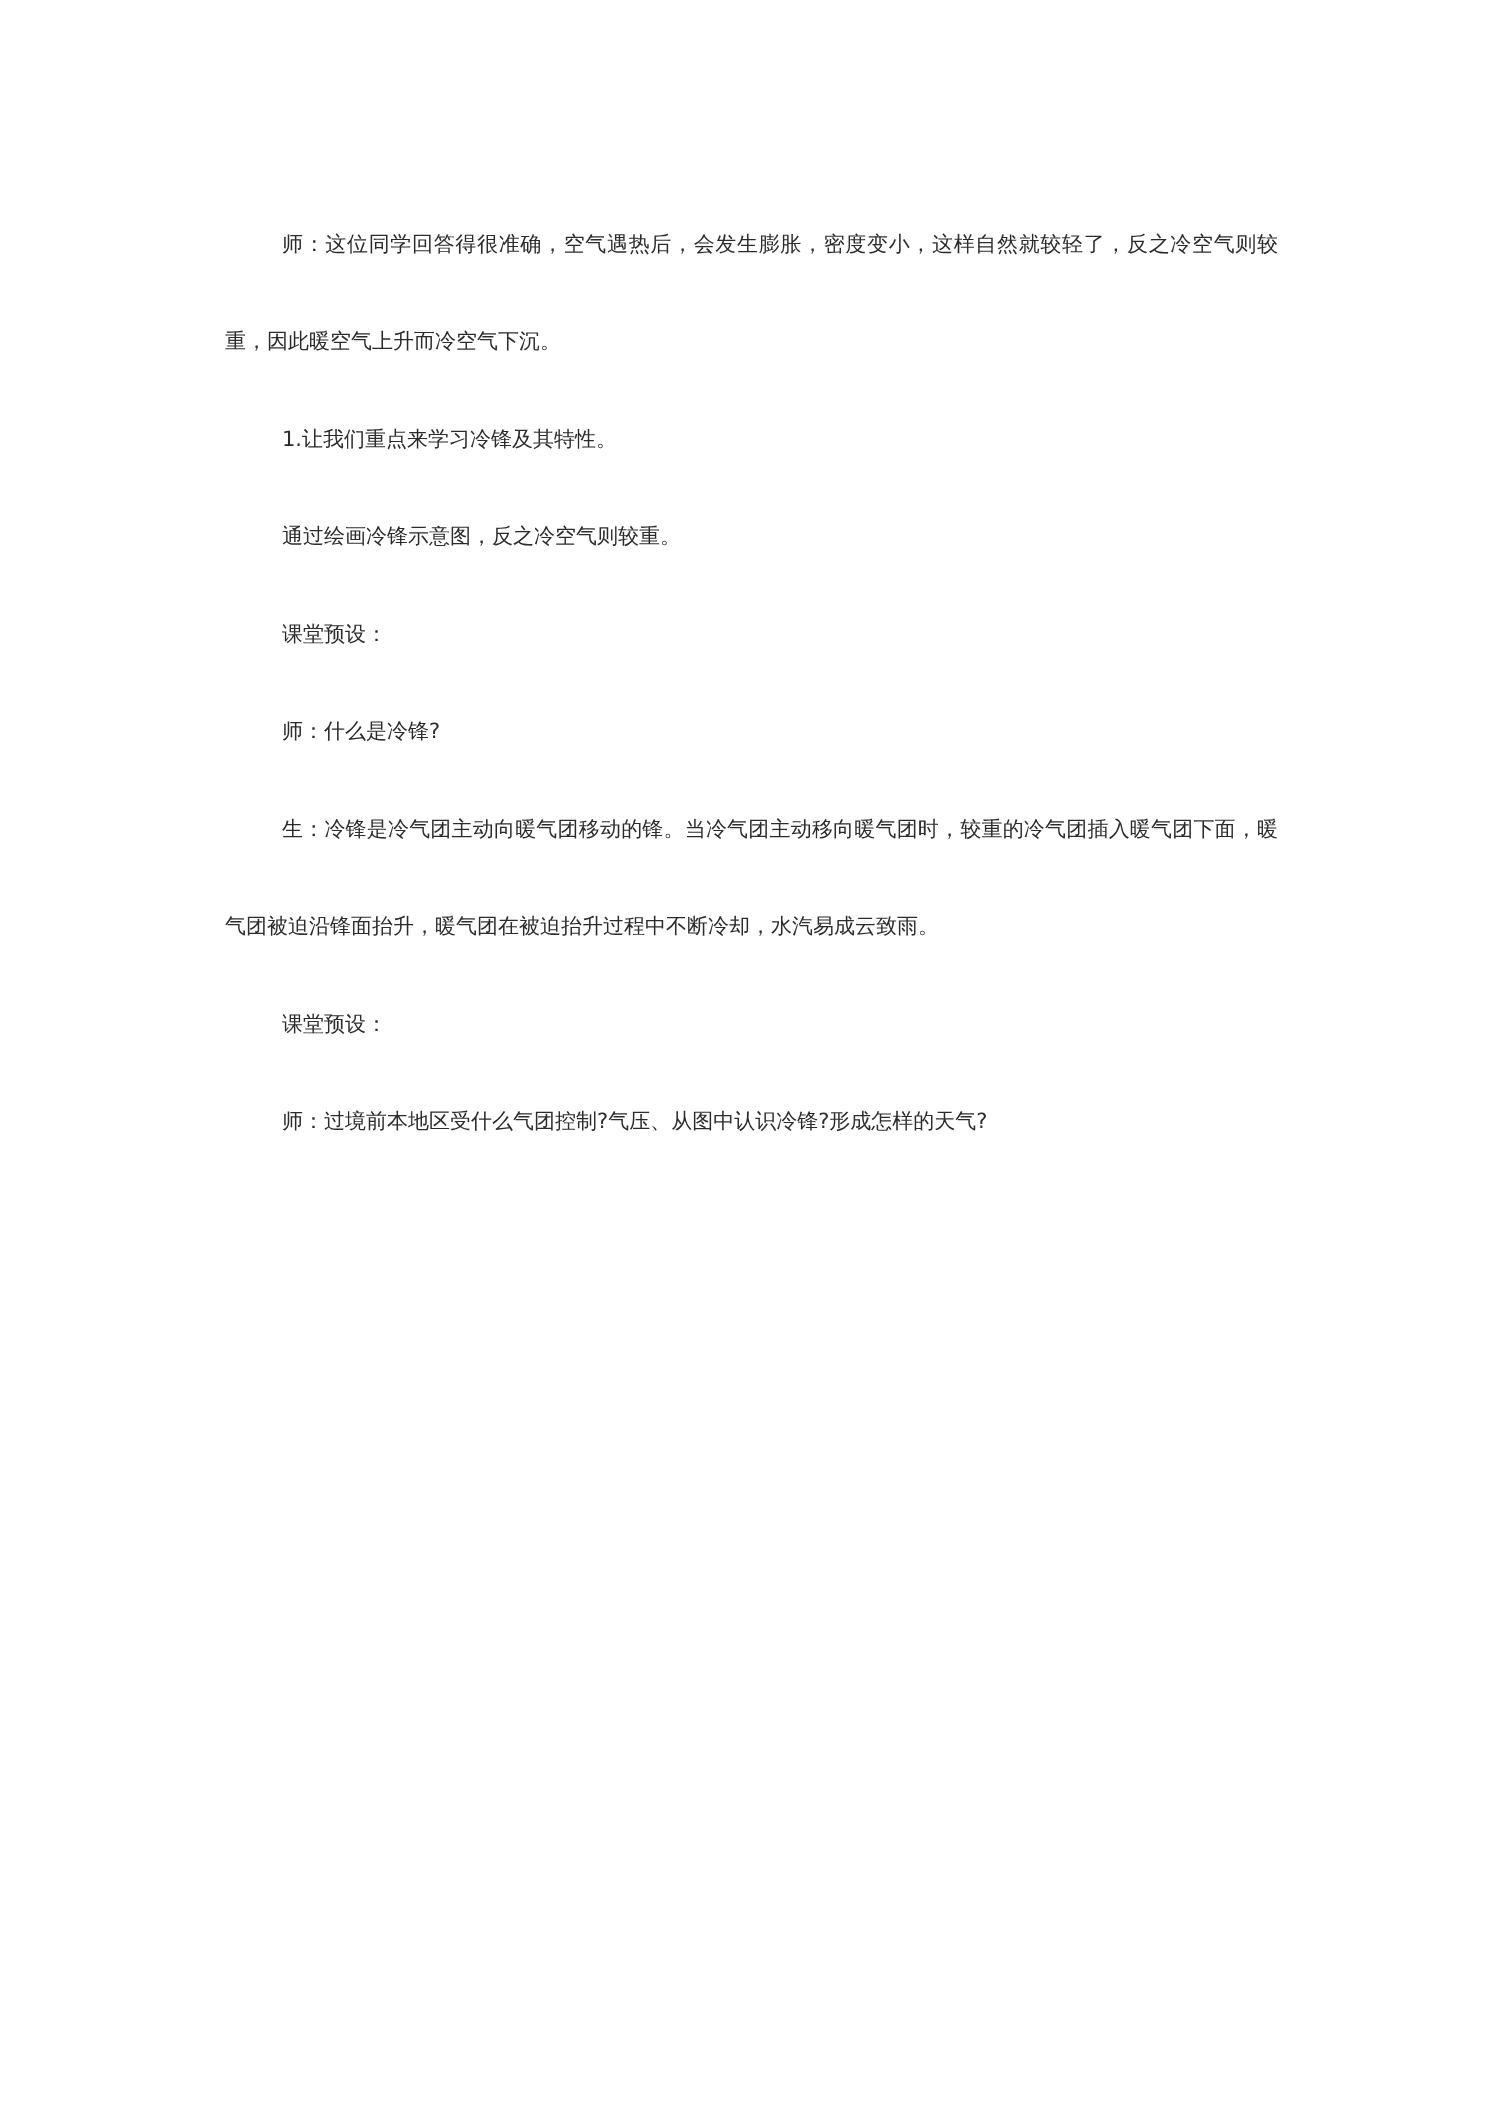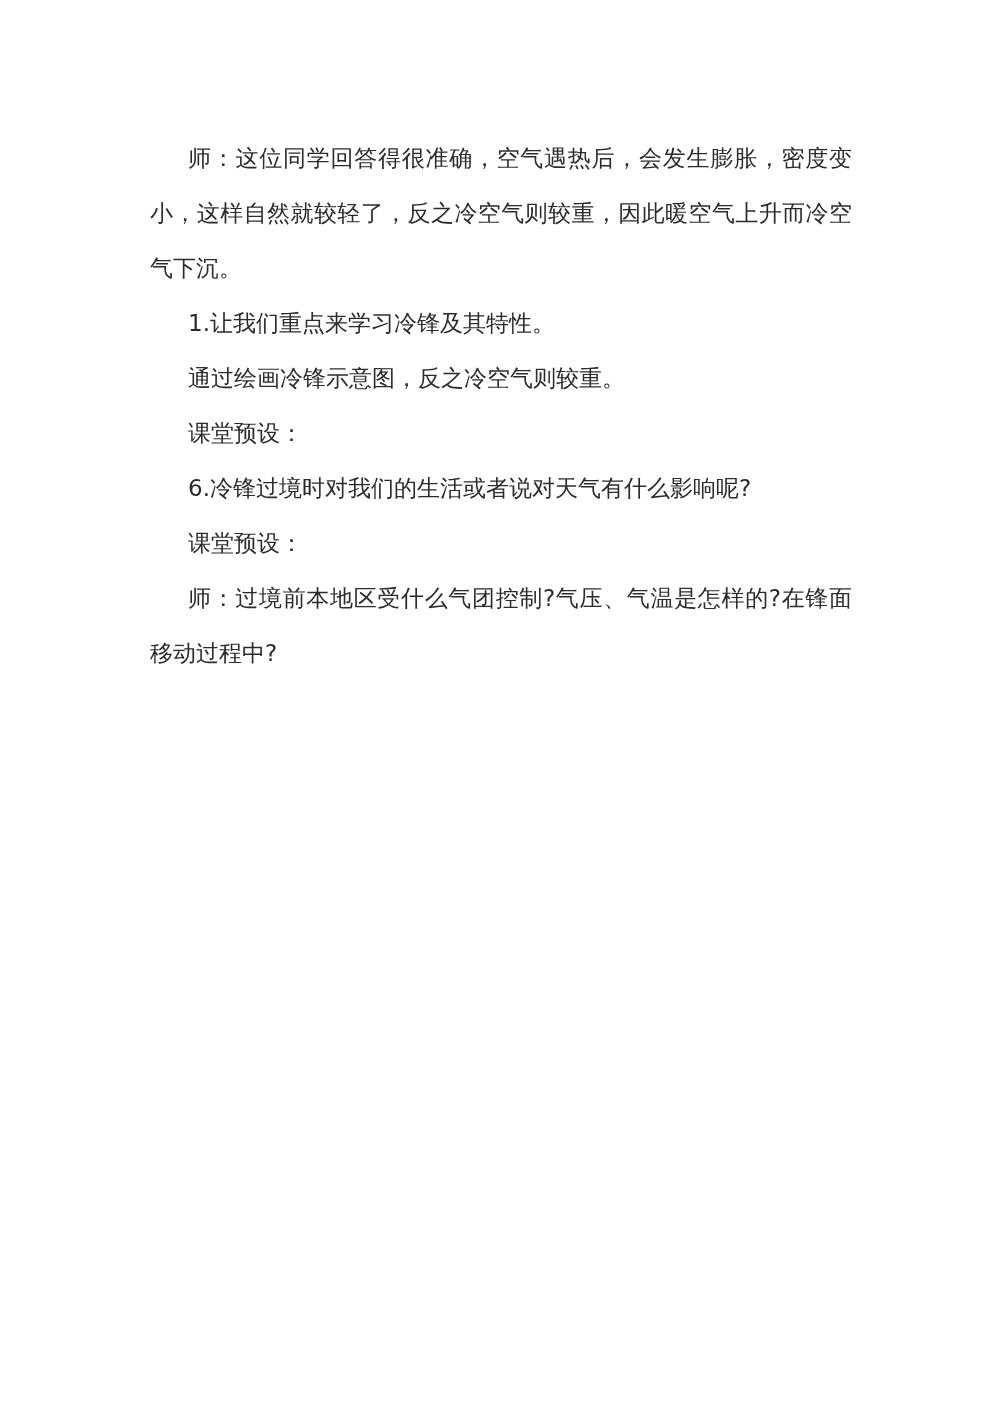--- a/index.html
+++ b/index.html
@@ -16,35 +16,36 @@
       color: #2b2b2b;
     }
     .page {
       position: absolute;
       left: 150px;
       top: 131px;
       width: 702px;
     }
     .para {
       margin: 0;
-      font-size: 23px;
-      line-height: 55px;
+      font-size: 14px;
+      line-height: 65px;
       text-align: justify;
       letter-spacing: 0px;
       white-space: normal;
       word-break: break-all;
     }
     .indent {
       text-indent: 38px;
     }
   </style>
 </head>
 <body>
 
 <div class="page">
   <p class="para indent">师：这位同学回答得很准确，空气遇热后，会发生膨胀，密度变小，这样自然就较轻了，反之冷空气则较重，因此暖空气上升而冷空气下沉。</p>
   <p class="para indent">1.让我们重点来学习冷锋及其特性。</p>
   <p class="para indent">通过绘画冷锋示意图，反之冷空气则较重。</p>
   <p class="para indent">课堂预设：</p>
-  <p class="para indent">6.冷锋过境时对我们的生活或者说对天气有什么影响呢?</p>
+  <p class="para indent">师：什么是冷锋?</p>
+  <p class="para indent">生：冷锋是冷气团主动向暖气团移动的锋。当冷气团主动移向暖气团时，较重的冷气团插入暖气团下面，暖气团被迫沿锋面抬升，暖气团在被迫抬升过程中不断冷却，水汽易成云致雨。</p>
   <p class="para indent">课堂预设：</p>
-  <p class="para indent">师：过境前本地区受什么气团控制?气压、气温是怎样的?在锋面移动过程中?</p>
+  <p class="para indent">师：过境前本地区受什么气团控制?气压、从图中认识冷锋?形成怎样的天气?</p>
 </div>
 
 </body></html>

